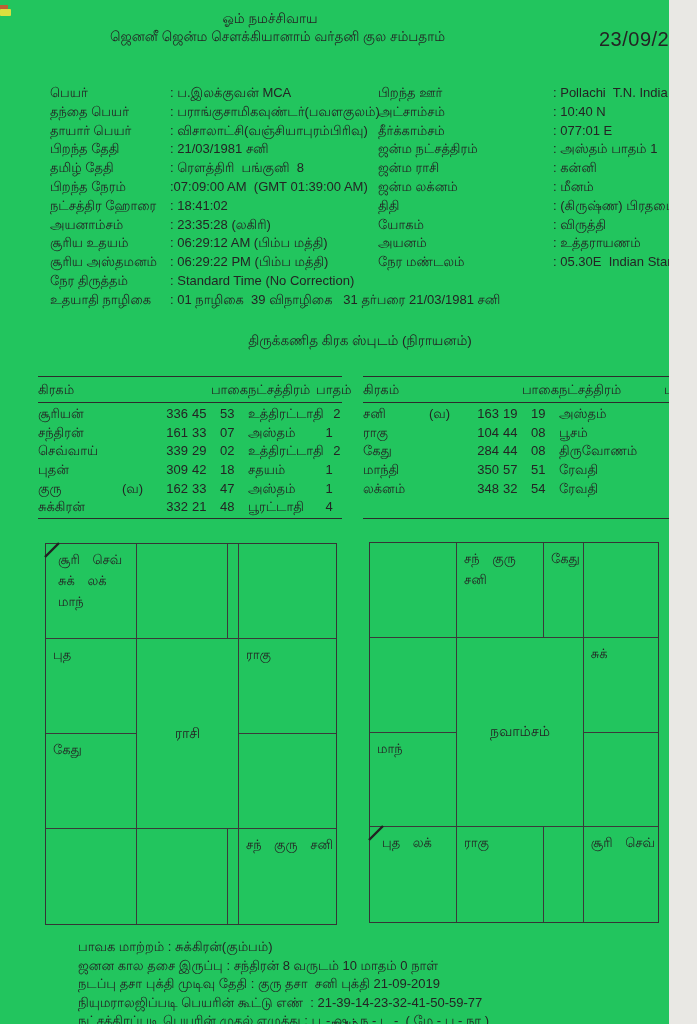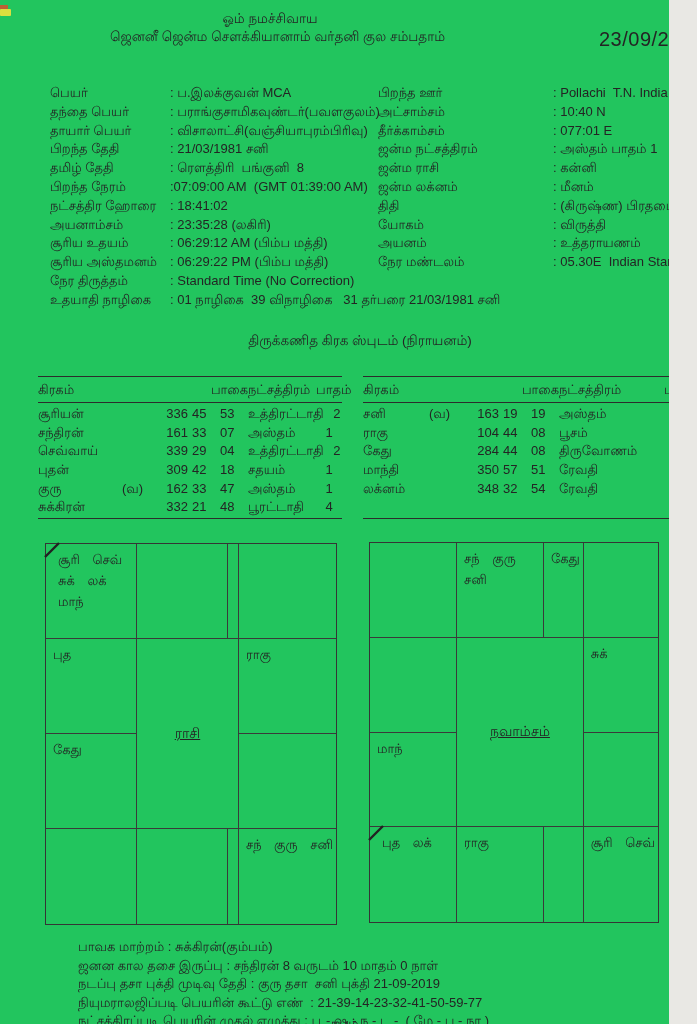--- a/index.html
+++ b/index.html
@@ -38,21 +38,21 @@
   
   .chart{position:absolute;display:grid;grid-template-columns:repeat(2,1fr);grid-template-rows:repeat(4,1fr);
          border:1.7px solid #353535;background:transparent;}
   .chart.rasi{left:45px;top:543px;width:290px;height:380px;}
   .chart.navamsa{left:369px;top:542px;width:288px;height:379px;}
   .ccell{position:relative;border-right:1.4px solid #3a3a3a;border-bottom:1.4px solid #3a3a3a;}
   .cg0{grid-area:1/1}.cg1{grid-area:1/2}.cg2{grid-area:1/3}.cg3{grid-area:1/4}
   .cg4{grid-area:2/1}.cg7{grid-area:2/4}.cg8{grid-area:3/1}.cg11{grid-area:3/4}
   .cg12{grid-area:4/1}.cg13{grid-area:4/2}.cg14{grid-area:4/3}.cg15{grid-area:4/4}
   .cgc{grid-area:2/2/4/4;border-right:1.4px solid #3a3a3a;border-bottom:1.4px solid #3a3a3a;
-       display:flex;align-items:center;justify-content:center;font-size:14px;text-decoration:underline;}
+       display:flex;align-items:center;justify-content:center;font-size:14px;}
   .cg3,.cg7,.cg11,.cg15{border-right:none;}
   .cg12,.cg13,.cg14,.cg15{border-bottom:none;}
   .planets{display:block;padding:5px 3px 0 7px;font-size:13px;line-height:21px;word-spacing:9px;}
   .lagna-cell .planets{padding-left:12px;}
   .lagna{position:absolute;left:-2px;top:-2px;}
   
   .footer{position:absolute;left:78px;top:938px;font-size:13px;line-height:18.6px;}
   .footer div{white-space:pre;}
   .footer-partial{position:absolute;left:330px;top:1016px;font-size:13px;}
 </style>
@@ -216,21 +216,21 @@
           <span class="c-sec">07</span>
           <span class="c-nak">அஸ்தம்</span>
           <span class="c-pada">1</span>
         </div>
 
         <div class="prow">
           <span class="c-name">செவ்வாய்</span>
           <span class="c-retro"></span>
           <span class="c-deg">339</span>
           <span class="c-min">29</span>
-          <span class="c-sec">04</span>
+          <span class="c-sec">02</span>
           <span class="c-nak">உத்திரட்டாதி</span>
           <span class="c-pada">2</span>
         </div>
 
         <div class="prow">
           <span class="c-name">புதன்</span>
           <span class="c-retro"></span>
           <span class="c-deg">309</span>
           <span class="c-min">42</span>
           <span class="c-sec">18</span>

